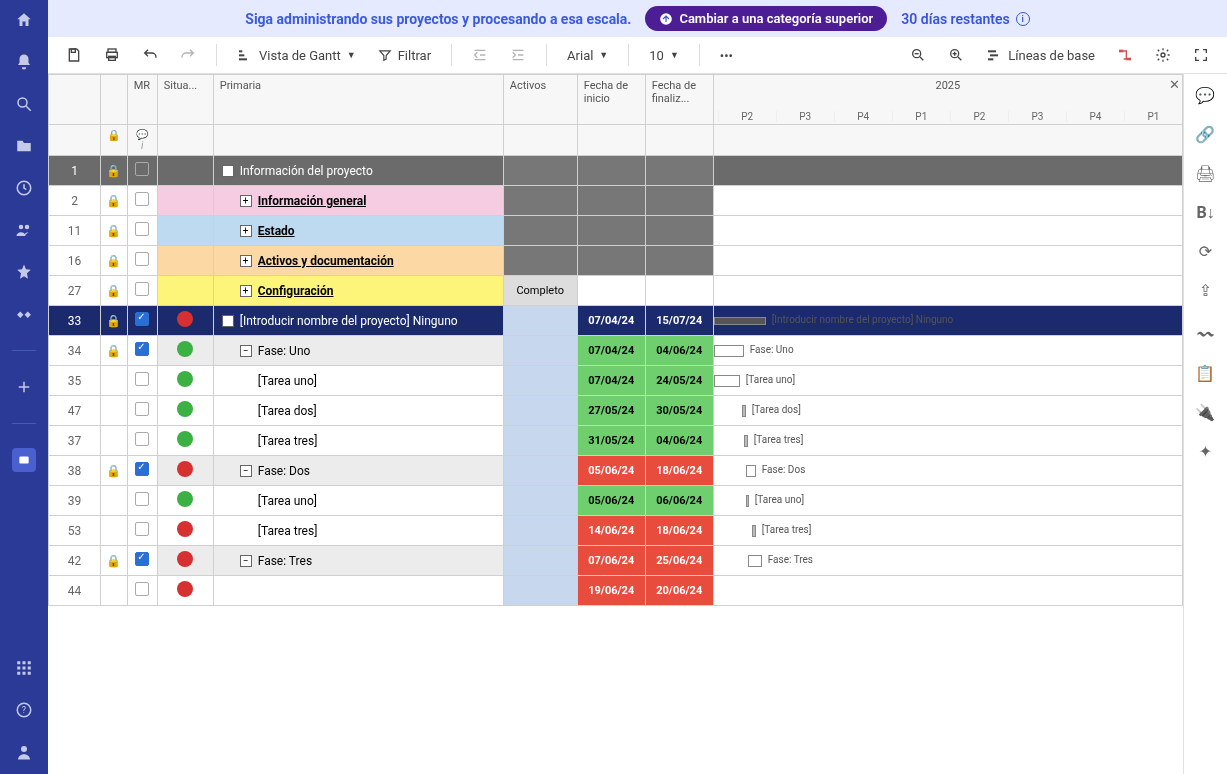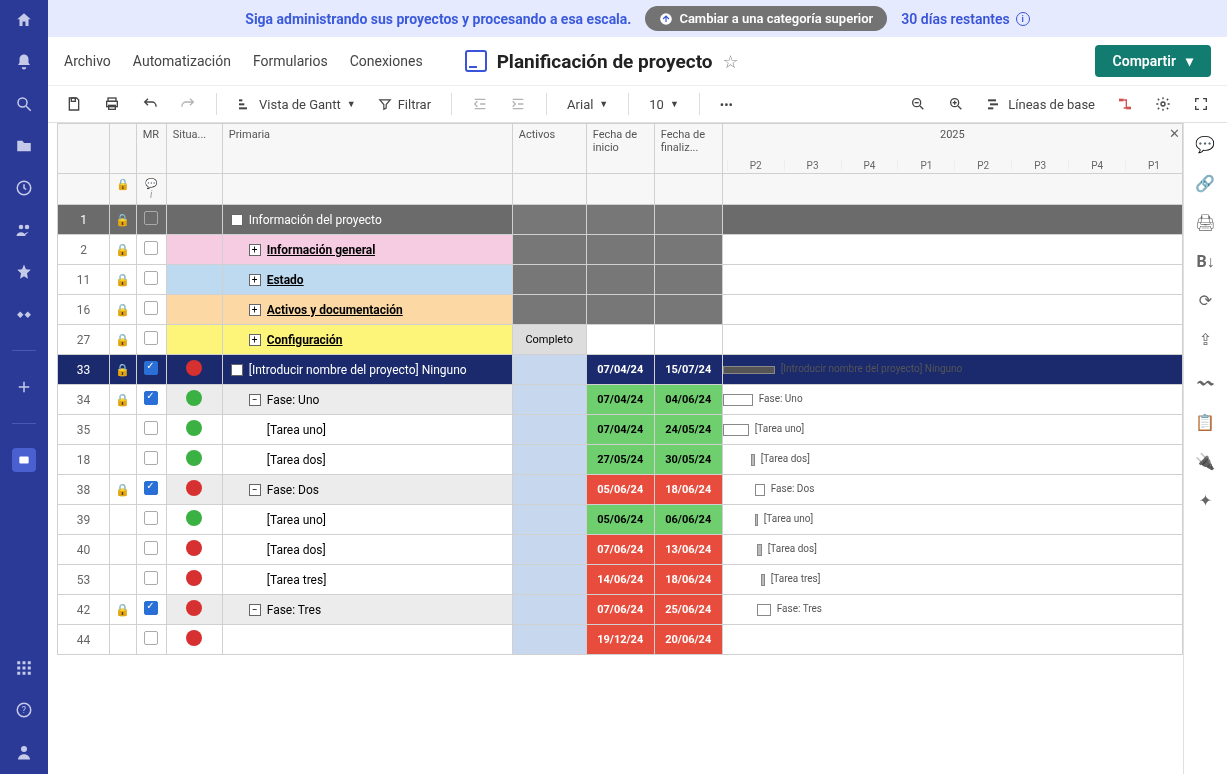--- a/index.html
+++ b/index.html
@@ -7,21 +7,21 @@
 .left-rail { width: 48px; background: #2b3a97; display: flex; flex-direction: column; align-items: center; padding-top: 8px; gap: 18px; color: #c5cae9; flex-shrink: 0; }
 .left-rail .icon { width: 24px; height: 24px; display: flex; align-items: center; justify-content: center; cursor: pointer; }
 .left-rail .sep { width: 24px; border-top: 1px solid #465ab5; margin: 6px 0; }
 .left-rail .spacer { flex: 1; }
 
 .main { flex: 1; display: flex; flex-direction: column; min-width: 0; }
 
 .banner { background: #e6eafe; display: flex; align-items: center; padding: 6px 16px; gap: 14px; font-size: 14px; }
 .banner .msg { color: #3b5bdb; font-weight: 700; flex: 1; text-align: center; }
 .banner .msg-inline { display: inline-flex; align-items: center; gap: 14px; }
-.upgrade-btn { background: #737373; color: #fff; border-radius: 16px; padding: 5px 14px; font-size: 13px; font-weight: 600; display: inline-flex; align-items: center; gap: 6px; cursor: pointer; }
+.upgrade-btn { background: #4c1d95; color: #fff; border-radius: 16px; padding: 5px 14px; font-size: 13px; font-weight: 600; display: inline-flex; align-items: center; gap: 6px; cursor: pointer; }
 .trial { color: #3954d8; font-weight: 600; display: inline-flex; align-items: center; gap: 6px; }
 .info-ic { width: 14px; height: 14px; border: 1.5px solid #3954d8; border-radius: 50%; display: inline-flex; align-items: center; justify-content: center; font-size: 9px; }
 
 .menu-bar { display: flex; align-items: center; padding: 8px 16px; gap: 22px; font-size: 14px; border-bottom: 1px solid #eee; }
 .menu-bar .m { color: #444; cursor: pointer; }
 .menu-bar .title-group { display: flex; align-items: center; gap: 10px; margin-left: 20px; }
 .doc-ic { width: 22px; height: 22px; border: 2px solid #3954d8; border-radius: 3px; display: flex; align-items: flex-end; justify-content: flex-start; padding: 2px; }
 .doc-ic::before { content: ""; width: 8px; height: 2px; background: #3954d8; }
 .title { font-size: 19px; font-weight: 700; color: #222; }
 .star { font-size: 18px; color: #888; cursor: pointer; }
@@ -29,21 +29,21 @@
 .share-btn { background: #117c6f; color: #fff; padding: 8px 18px; border-radius: 4px; font-weight: 600; font-size: 14px; display: flex; align-items: center; gap: 10px; cursor: pointer; }
 
 .toolbar { display: flex; align-items: center; padding: 6px 12px; gap: 10px; border-bottom: 1px solid #e0e0e0; font-size: 13px; color: #444; }
 .tb { display: flex; align-items: center; gap: 6px; padding: 4px 6px; cursor: pointer; }
 .tb-sep { width: 1px; height: 22px; background: #ddd; margin: 0 4px; }
 .tb .chev { font-size: 9px; }
 .toolbar .sp { flex: 1; }
 
 .sheet-area { flex: 1; display: flex; min-height: 0; }
 
-.grid-wrap { flex: 1; overflow: auto; position: relative; margin-left: 9px; }
+.grid-wrap { flex: 1; overflow: auto; position: relative; }
 .grid { border-collapse: collapse; font-size: 12px; width: 100%; }
 .grid th, .grid td { border: 1px solid #d0d0d0; padding: 0; height: 30px; }
 .grid thead th { background: #f7f7f7; font-weight: 400; color: #555; font-size: 11px; padding: 4px 6px; text-align: left; vertical-align: top; position: sticky; top: 0; }
 .grid thead tr.hr2 th { height: 50px; }
 .col-rownum { width: 52px; text-align: center; color: #666; background: #fff; }
 .col-lock { width: 26px; text-align: center; }
 .col-chk { width: 30px; text-align: center; }
 .col-status { width: 56px; text-align: center; }
 .col-primary { width: 290px; }
 .col-details { width: 74px; background: #5a8dc9; }
@@ -201,36 +201,20 @@
           <span>Cambiar a una categoría superior</span>
         </span>
         <span class="trial">
           <span>30 días restantes</span>
           <span class="info-ic">i</span>
         </span>
       </span>
     </div>
   </div>
 
-  <div class="menu-bar">
-    <span class="m">Archivo</span>
-    <span class="m">Automatización</span>
-    <span class="m">Formularios</span>
-    <span class="m">Conexiones</span>
-    <div class="title-group">
-      <span class="doc-ic"></span>
-      <span class="title">Planificación de proyecto</span>
-      <span class="star">☆</span>
-    </div>
-    <div class="sp"></div>
-    <div class="share-btn">
-      <span>Compartir</span>
-      <span>▾</span>
-    </div>
-  </div>
 
   <div class="toolbar">
     <div class="tb">
         <svg width="16" height="16" viewBox="0 0 24 24">
           <path d="M5 3h11l3 3v15H5z" fill="none" stroke="#444" stroke-width="2"></path>
           <rect x="8" y="3" width="6" height="5" fill="none" stroke="#444" stroke-width="2"></rect>
         </svg>
       </div>
     <div class="tb">
         <svg width="16" height="16" viewBox="0 0 24 24">
@@ -522,36 +506,56 @@
               <td class="col-date date-green">07/04/24</td>
               <td class="col-date date-green">24/05/24</td>
               <td class="col-gantt">
                 <div class="gantt-inner">
                   <div class="gbar open" style="left: 0px; width: 26px;"></div>
                   <span class="gbar-label" style="left: 32px; top: 8px;">[Tarea uno]</span>
                 </div>
               </td>
             </tr>
             <tr class="">
-              <td class="col-rownum">18</td>
+              <td class="col-rownum">47</td>
               <td class="col-lock"></td>
               <td class="col-chk"><span class="chk"></span></td>
               <td class="col-status"><span class="dot green"></span></td>
               <td class="col-primary">
                 <div class="primary-cell" style="padding-left: 44px;">
                   <span class="lbl">[Tarea dos]</span>
                 </div>
               </td>
               <td class="col-details"></td>
               <td class="col-date date-green">27/05/24</td>
               <td class="col-date date-green">30/05/24</td>
               <td class="col-gantt">
                 <div class="gantt-inner">
                   <div class="gbar " style="left: 28px; width: 4px;"></div>
                   <span class="gbar-label" style="left: 38px; top: 8px;">[Tarea dos]</span>
+                </div>
+              </td>
+            </tr>
+            <tr class="">
+              <td class="col-rownum">37</td>
+              <td class="col-lock"></td>
+              <td class="col-chk"><span class="chk"></span></td>
+              <td class="col-status"><span class="dot green"></span></td>
+              <td class="col-primary">
+                <div class="primary-cell" style="padding-left: 44px;">
+                  <span class="lbl">[Tarea tres]</span>
+                </div>
+              </td>
+              <td class="col-details"></td>
+              <td class="col-date date-green">31/05/24</td>
+              <td class="col-date date-green">04/06/24</td>
+              <td class="col-gantt">
+                <div class="gantt-inner">
+                  <div class="gbar " style="left: 30px; width: 4px;"></div>
+                  <span class="gbar-label" style="left: 40px; top: 8px;">[Tarea tres]</span>
                 </div>
               </td>
             </tr>
             <tr class="row-phase">
               <td class="col-rownum">38</td>
               <td class="col-lock"><span class="lock-ic">🔒</span></td>
               <td class="col-chk"><span class="chk on"></span></td>
               <td class="col-status"><span class="dot red"></span></td>
               <td class="col-primary">
                 <div class="primary-cell" style="padding-left: 26px;">
@@ -583,40 +587,20 @@
               <td class="col-date date-green">05/06/24</td>
               <td class="col-date date-green">06/06/24</td>
               <td class="col-gantt">
                 <div class="gantt-inner">
                   <div class="gbar " style="left: 32px; width: 3px;"></div>
                   <span class="gbar-label" style="left: 41px; top: 8px;">[Tarea uno]</span>
                 </div>
               </td>
             </tr>
             <tr class="">
-              <td class="col-rownum">40</td>
-              <td class="col-lock"></td>
-              <td class="col-chk"><span class="chk"></span></td>
-              <td class="col-status"><span class="dot red"></span></td>
-              <td class="col-primary">
-                <div class="primary-cell" style="padding-left: 44px;">
-                  <span class="lbl">[Tarea dos]</span>
-                </div>
-              </td>
-              <td class="col-details"></td>
-              <td class="col-date date-red">07/06/24</td>
-              <td class="col-date date-red">13/06/24</td>
-              <td class="col-gantt">
-                <div class="gantt-inner">
-                  <div class="gbar " style="left: 34px; width: 5px;"></div>
-                  <span class="gbar-label" style="left: 45px; top: 8px;">[Tarea dos]</span>
-                </div>
-              </td>
-            </tr>
-            <tr class="">
               <td class="col-rownum">53</td>
               <td class="col-lock"></td>
               <td class="col-chk"><span class="chk"></span></td>
               <td class="col-status"><span class="dot red"></span></td>
               <td class="col-primary">
                 <div class="primary-cell" style="padding-left: 44px;">
                   <span class="lbl">[Tarea tres]</span>
                 </div>
               </td>
               <td class="col-details"></td>
@@ -654,21 +638,21 @@
               <td class="col-rownum">44</td>
               <td class="col-lock"></td>
               <td class="col-chk"><span class="chk"></span></td>
               <td class="col-status"><span class="dot red"></span></td>
               <td class="col-primary">
                 <div class="primary-cell" style="padding-left: 44px;">
                   <span class="lbl"></span>
                 </div>
               </td>
               <td class="col-details"></td>
-              <td class="col-date date-red">19/12/24</td>
+              <td class="col-date date-red">19/06/24</td>
               <td class="col-date date-red">20/06/24</td>
               <td class="col-gantt">
                 <div class="gantt-inner"></div>
               </td>
             </tr>
           </tbody>
       </table>
     </div>
 
     <div class="right-rail">

